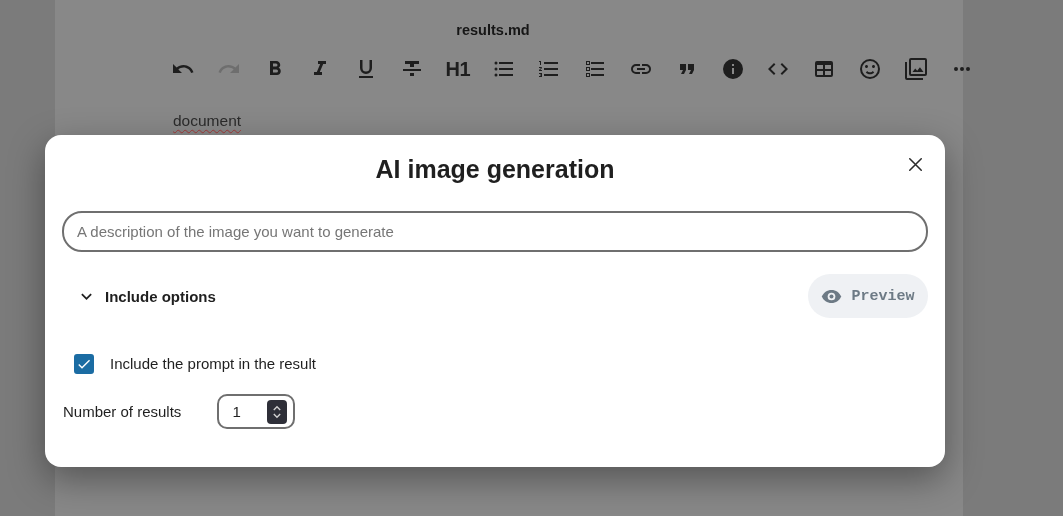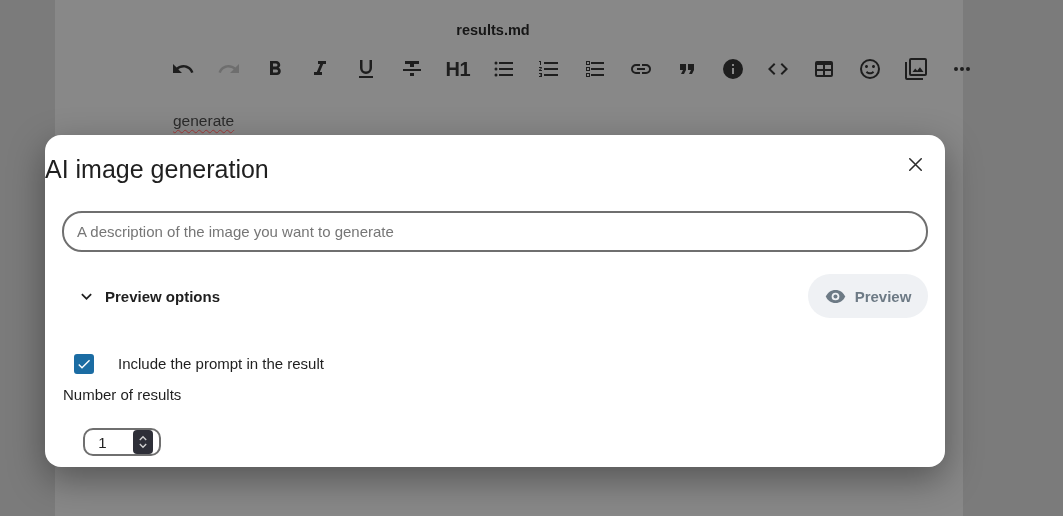--- a/index.html
+++ b/index.html
@@ -41,22 +41,22 @@
     text-decoration-color:#a33a3a; text-decoration-thickness:1px;
     text-underline-offset:3px;
   }
   
   .modal {
     position:absolute; left:45px; top:135px; width:900px; height:332px;
     background:#ffffff; border-radius:16px;
     box-shadow:0 12px 36px rgba(0,0,0,0.38);
   }
   .modal-title {
-    margin-top:20px; 
-    font-size:25px; font-weight:400; color:#1f1f1f;
+    margin-top:20px; text-align:center;
+    font-size:25px; font-weight:700; color:#1f1f1f;
   }
   .close-btn {
     position:absolute; top:13px; right:14px; width:32px; height:32px;
     display:flex; align-items:center; justify-content:center;
     background:transparent; border:none; cursor:pointer; color:#2b2b2b;
   }
   .close-btn svg { width:23px; height:23px; }
   .prompt-input {
     position:absolute; left:17px; right:17px; top:76px; height:41px;
     border:2px solid #6f6f6f; border-radius:20px;
@@ -71,40 +71,40 @@
   }
   .adv-toggle {
     display:flex; align-items:center; gap:8px; margin-left:14px;
     background:transparent; border:none; cursor:pointer;
   }
   .adv-toggle svg { width:21px; height:21px; fill:#1f1f1f; }
   .adv-label { font-size:15px; font-weight:700; color:#1f1f1f; }
   .preview-btn {
     margin-left:auto; width:120px; height:44px; border-radius:22px;
     background:#eff1f4; border:none; display:flex; align-items:center;
-    justify-content:center; gap:9px; cursor:default;
+    justify-content:center; gap:9px; cursor:default;font-family:Liberation Mono, monospace;
   }
   .preview-btn svg { width:21px; height:21px; }
   .preview-label { font-size:15px; font-weight:600; color:#6d7a85; }
   .checkbox-row {
     position:absolute; left:29px; top:218px; height:21px;
-    display:flex; align-items:center; gap:24px; cursor:pointer;
+    display:flex; align-items:center; gap:16px; cursor:pointer;
   }
   .checkbox {
     width:20px; height:20px; border-radius:3px;
     border:2px solid #555; background:#fff;
     display:flex; align-items:center; justify-content:center;
   }
   .checkbox.checked { background:var(--accent); border-color:var(--accent); }
   .checkbox svg { width:16px; height:16px; display:none; }
   .checkbox.checked svg { display:block; }
   .checkbox-label { font-size:15px; color:#1f1f1f; }
   .number-row {
-    position:absolute; left:18px; top:251px; height:35px;
-    display:flex; align-items:center; gap:25px;flex-direction:column;
+    position:absolute; left:18px; top:259px; height:35px;
+    display:flex; align-items:center; gap:36px;
   }
   .number-label { font-size:15px; color:#1f1f1f; }
   .number-input {
     width:78px; height:35px; border:2px solid #6f6f6f; border-radius:10px;
     display:flex; align-items:center; background:#fff;
   }
   .number-value { font-size:15px; color:#222; padding-left:13px; }
   .spinner {
     margin-left:auto; margin-right:6px; width:20px; height:24px;
     border-radius:4px; background:#2e2f38;
@@ -203,41 +203,41 @@
         <path d="M21,17H7V3H21M21,1H7A2,2 0 0,0 5,3V17A2,2 0 0,0 7,19H21A2,2 0 0,0 23,17V3A2,2 0 0,0 21,1M3,5H1V21A2,2 0 0,0 3,23H19V21H3M15.96,10.29L13.21,13.83L11.25,11.47L8.5,15H19.5L15.96,10.29Z"></path>
       </svg>
   </button>
   <button class="tb-btn">
     <svg viewBox="0 0 24 24">
         <path d="M16,12A2,2 0 0,1 18,10A2,2 0 0,1 20,12A2,2 0 0,1 18,14A2,2 0 0,1 16,12M10,12A2,2 0 0,1 12,10A2,2 0 0,1 14,12A2,2 0 0,1 12,14A2,2 0 0,1 10,12M4,12A2,2 0 0,1 6,10A2,2 0 0,1 8,12A2,2 0 0,1 6,14A2,2 0 0,1 4,12Z"></path>
       </svg>
   </button>
 </div>
 
-<div class="doc-word">generate</div>
+<div class="doc-word">document</div>
 
 <div class="modal">
   <div class="modal-title">AI image generation</div>
 
   <button class="close-btn">
     <svg viewBox="0 0 24 24">
         <path d="M6 6L18 18M18 6L6 18" stroke="currentColor" stroke-width="1.6" stroke-linecap="round"></path>
       </svg>
   </button>
 
   <input class="prompt-input" type="text" placeholder="A description of the image you want to generate" style="">
 
   <div class="advanced-row">
     <button class="adv-toggle">
       <span style="display:flex;">
         <svg viewBox="0 0 24 24" width="21" height="21" fill="#1f1f1f">
             <path d="M7.41,8.58L12,13.17L16.59,8.58L18,10L12,16L6,10L7.41,8.58Z"></path>
           </svg>
       </span>
-      <span class="adv-label">Preview options</span>
+      <span class="adv-label">Include options</span>
     </button>
     <button class="preview-btn" disabled="">
       <span style="display:flex;">
         <svg viewBox="0 0 24 24" width="21" height="21">
           <path fill="#6d7a85" d="M12,4.5C17,4.5 21.27,7.61 23,12C21.27,16.39 17,19.5 12,19.5C7,19.5 2.73,16.39 1,12C2.73,7.61 7,4.5 12,4.5Z"></path>
           <circle cx="12" cy="12" r="4.4" fill="#eff1f4"></circle>
           <circle cx="12" cy="12" r="2.3" fill="#6d7a85"></circle>
         </svg>
       </span>
       <span class="preview-label">Preview</span>

